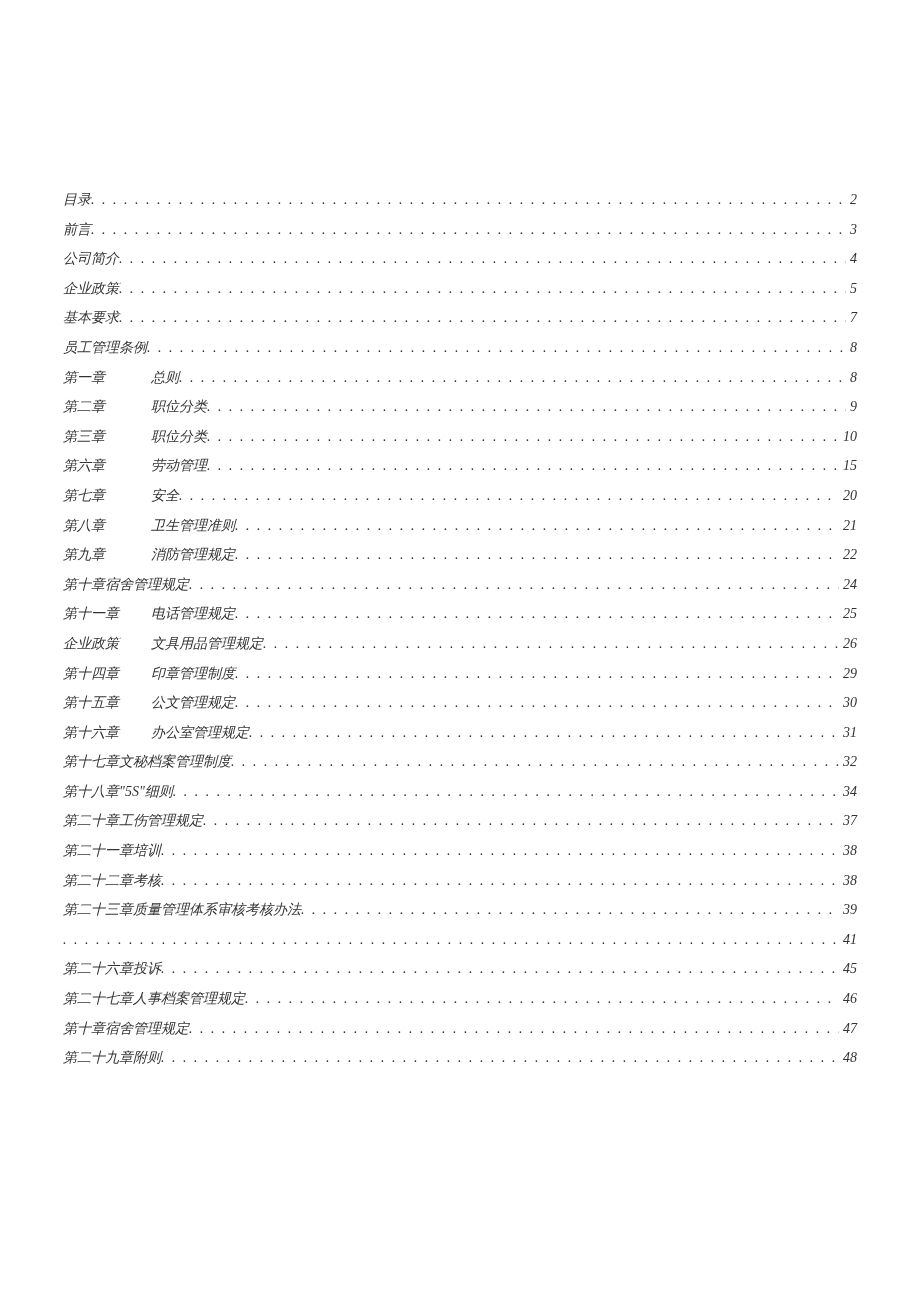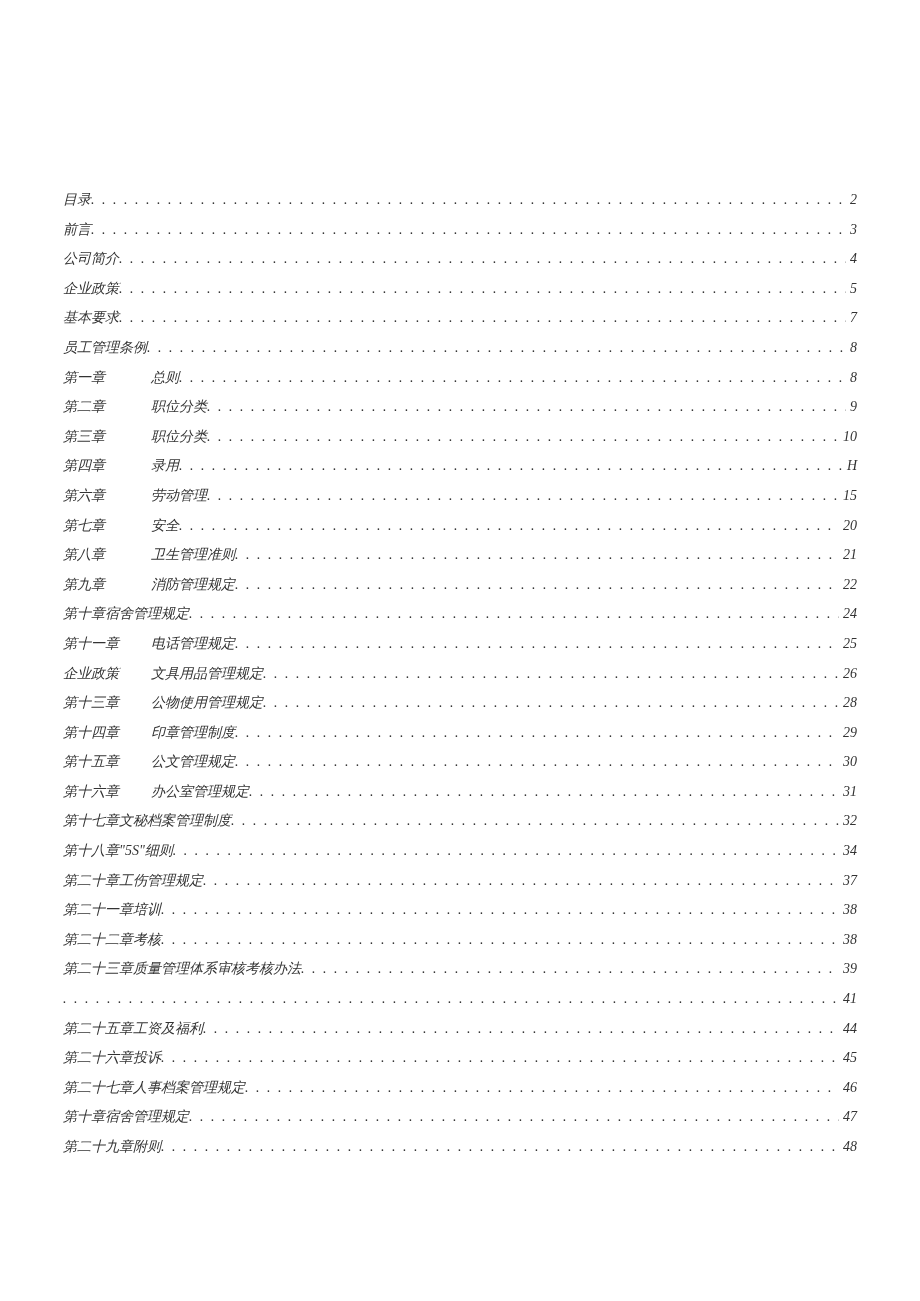--- a/index.html
+++ b/index.html
@@ -94,26 +94,20 @@
       <span class="dots"></span>
       <span class="page-num">9</span>
     </div>
     <div class="toc-entry indented">
       <span class="chapter-label">第三章</span>
       <span class="chapter-title">职位分类</span>
       <span class="dots"></span>
       <span class="page-num">10</span>
     </div>
     <div class="toc-entry indented">
-      <span class="chapter-label">第四章</span>
-      <span class="chapter-title">录用</span>
-      <span class="dots"></span>
-      <span class="page-num">H</span>
-    </div>
-    <div class="toc-entry indented">
       <span class="chapter-label">第六章</span>
       <span class="chapter-title">劳动管理</span>
       <span class="dots"></span>
       <span class="page-num">15</span>
     </div>
     <div class="toc-entry indented">
       <span class="chapter-label">第七章</span>
       <span class="chapter-title">安全</span>
       <span class="dots"></span>
       <span class="page-num">20</span>
@@ -141,26 +135,20 @@
       <span class="dots"></span>
       <span class="page-num">25</span>
     </div>
     <div class="toc-entry indented">
       <span class="chapter-label">企业政策</span>
       <span class="chapter-title">文具用品管理规定</span>
       <span class="dots"></span>
       <span class="page-num">26</span>
     </div>
     <div class="toc-entry indented">
-      <span class="chapter-label">第十三章</span>
-      <span class="chapter-title">公物使用管理规定</span>
-      <span class="dots"></span>
-      <span class="page-num">28</span>
-    </div>
-    <div class="toc-entry indented">
       <span class="chapter-label">第十四章</span>
       <span class="chapter-title">印章管理制度</span>
       <span class="dots"></span>
       <span class="page-num">29</span>
     </div>
     <div class="toc-entry indented">
       <span class="chapter-label">第十五章</span>
       <span class="chapter-title">公文管理规定</span>
       <span class="dots"></span>
       <span class="page-num">30</span>
@@ -197,25 +185,20 @@
       <span class="page-num">38</span>
     </div>
     <div class="toc-entry">
       <span class="chapter-title">第二十三章质量管理体系审核考核办法</span>
       <span class="dots"></span>
       <span class="page-num">39</span>
     </div>
     <div class="toc-entry">
       <span class="dots"></span>
       <span class="page-num">41</span>
-    </div>
-    <div class="toc-entry">
-      <span class="chapter-title">第二十五章工资及福利</span>
-      <span class="dots"></span>
-      <span class="page-num">44</span>
     </div>
     <div class="toc-entry">
       <span class="chapter-title">第二十六章投诉</span>
       <span class="dots"></span>
       <span class="page-num">45</span>
     </div>
     <div class="toc-entry">
       <span class="chapter-title">第二十七章人事档案管理规定</span>
       <span class="dots"></span>
       <span class="page-num">46</span>

